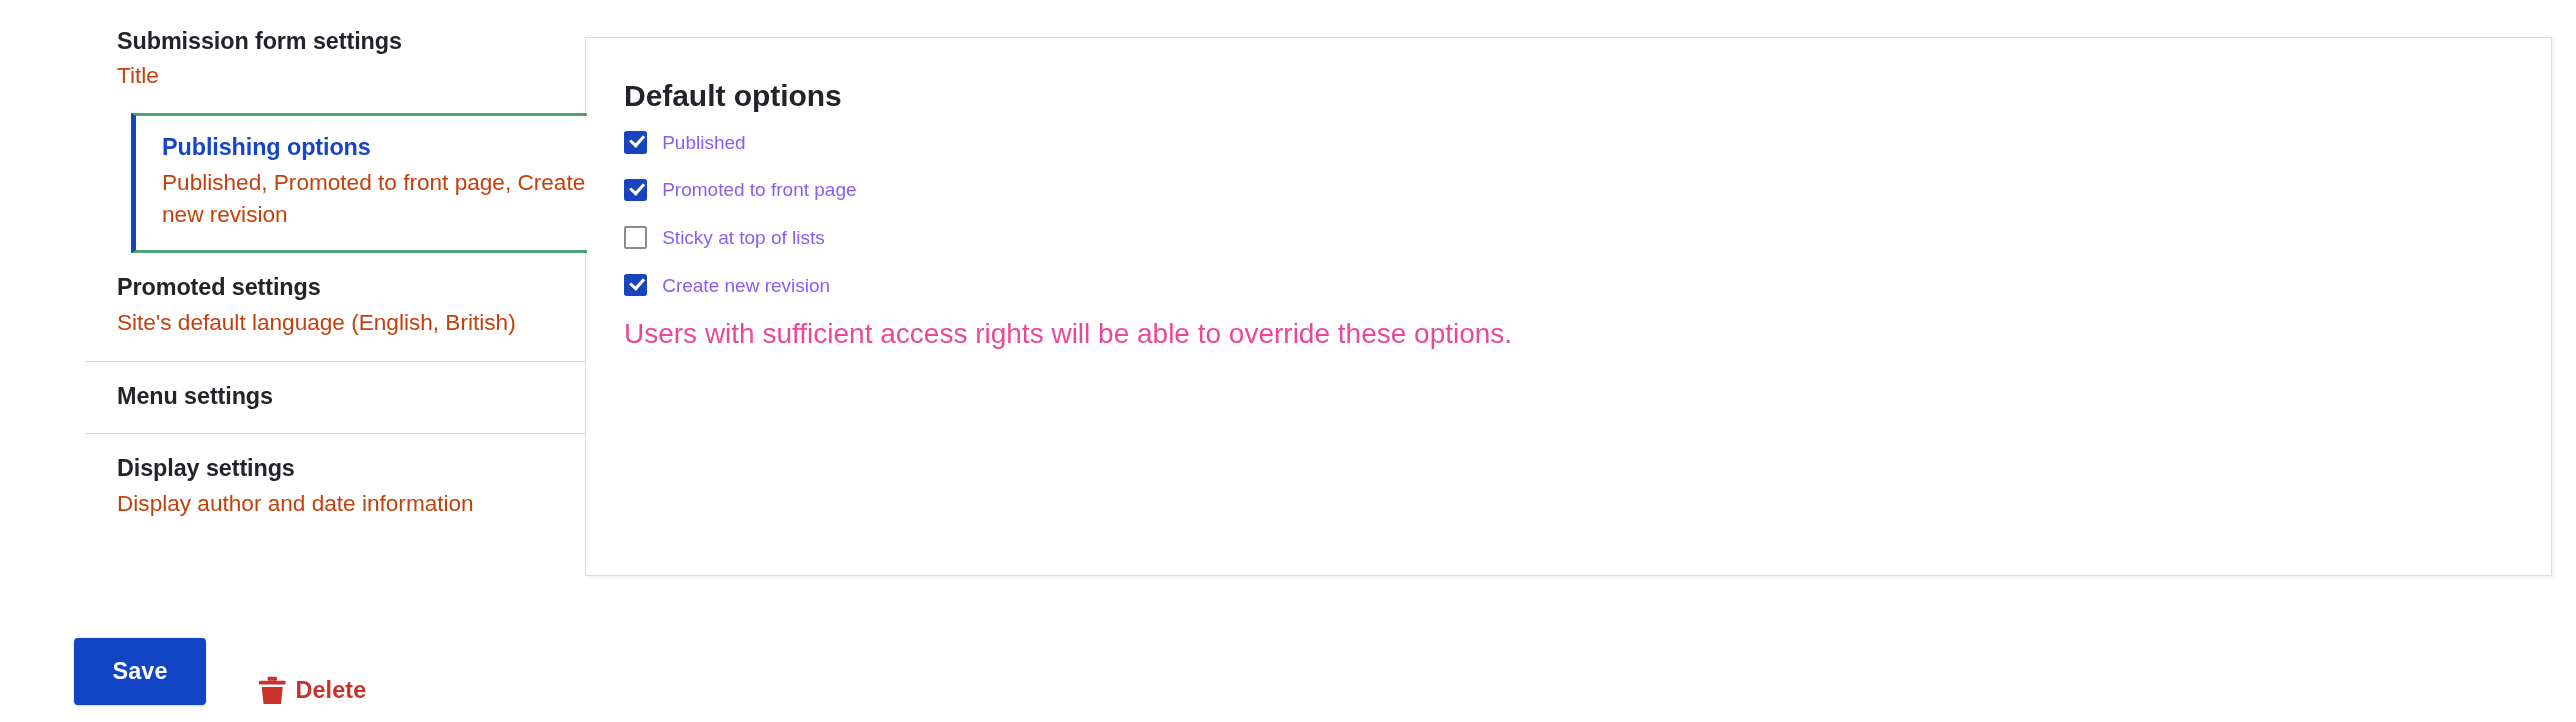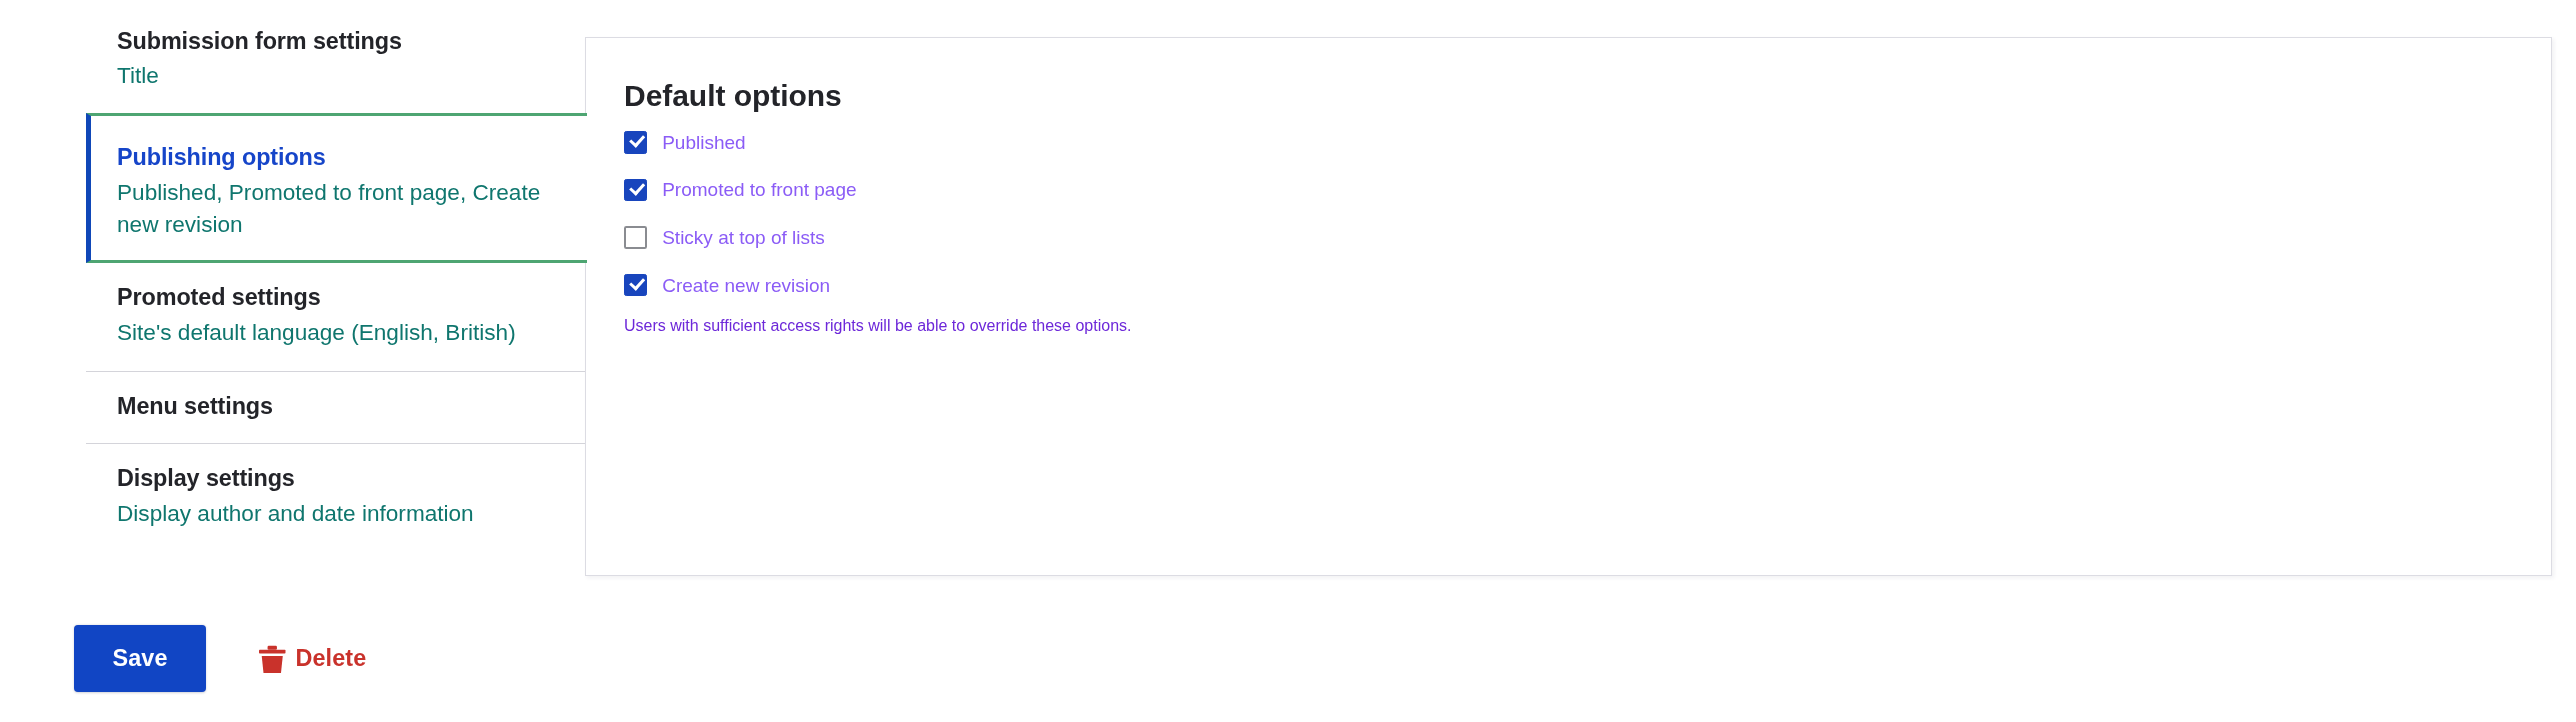--- a/index.html
+++ b/index.html
@@ -48,44 +48,45 @@
   .tab-item:first-child {
     border-top: none;
     padding-top: 26.5px;
   }
 
   .tab-item.is-active {
     border-top: 3.9px solid #4ea572;
     border-bottom: 3.9px solid #4ea572;
     border-left: 5.5px solid #0f47b8;
     padding-left: 26px;
-    padding-top: 27px;
+    padding-top: 17px;
     padding-bottom: 18.7px;
     margin-top: -1.6px;
     z-index: 4;
+    margin-left: 45px;
   }
   .tab-item.is-active + .tab-item {
     border-top: none;
   }
 
   .tab-title {
     font-size: 23.4px;
     font-weight: bold;
     line-height: 1.25;
     color: #232429;
     letter-spacing: -0.1px;
   }
   .tab-item.is-active .tab-title {
     color: #1645c9;
   }
   .tab-summary {
     font-size: 22.6px;
     font-weight: normal;
     line-height: 1.42;
-    color: #0f766e;
+    color: #c2410c;
     margin-top: 4.7px;
     max-width: 452px;
   }
 
   
   #tab-panel {
     position: absolute;
     left: 573px;
     top: 37px;
     width: 1967px;
@@ -144,33 +145,33 @@
   }
 
   .cbox-label {
     font-size: 19px;
     color: #8b5cf6;
     line-height: 1;
     white-space: nowrap;
   }
 
   #panel-help {
-    font-size: 16px;
-    color: #6d28d9;
+    font-size: 28px;
+    color: #ec4899;
     line-height: 1.3;
     margin-top: 3.1px;
   }
 
   
   #actions {
     position: absolute;
     left: 74px;
-    top: 625px;
+    top: 638px;
     display: flex;
-    align-items: center;
+    align-items: flex-end;
   }
 
   #save-button {
     appearance: none;
     border: none;
     background: #1145c4;
     color: #ffffff;
     font-family: "Liberation Sans", sans-serif;
     font-size: 23.4px;
     font-weight: bold;

